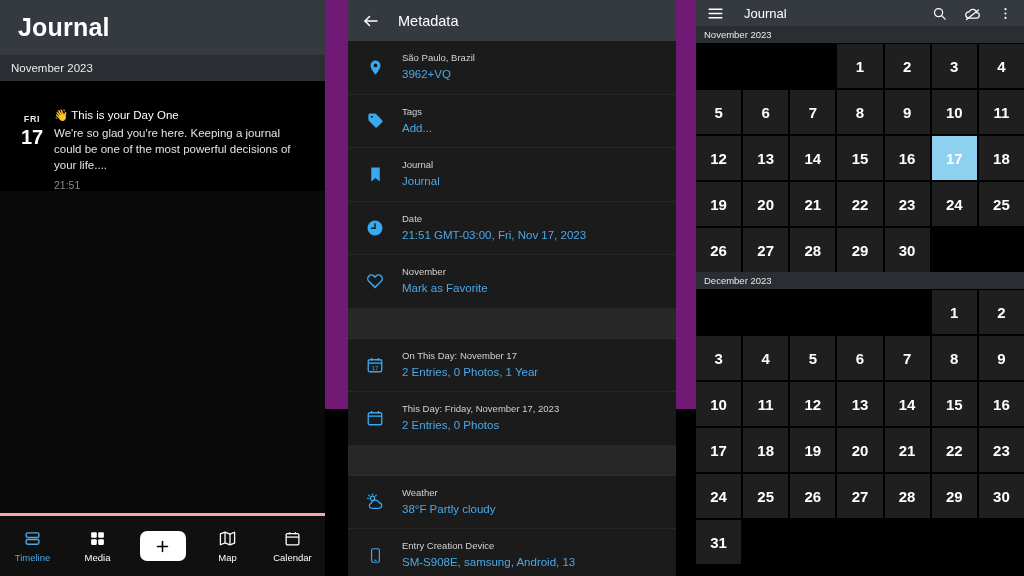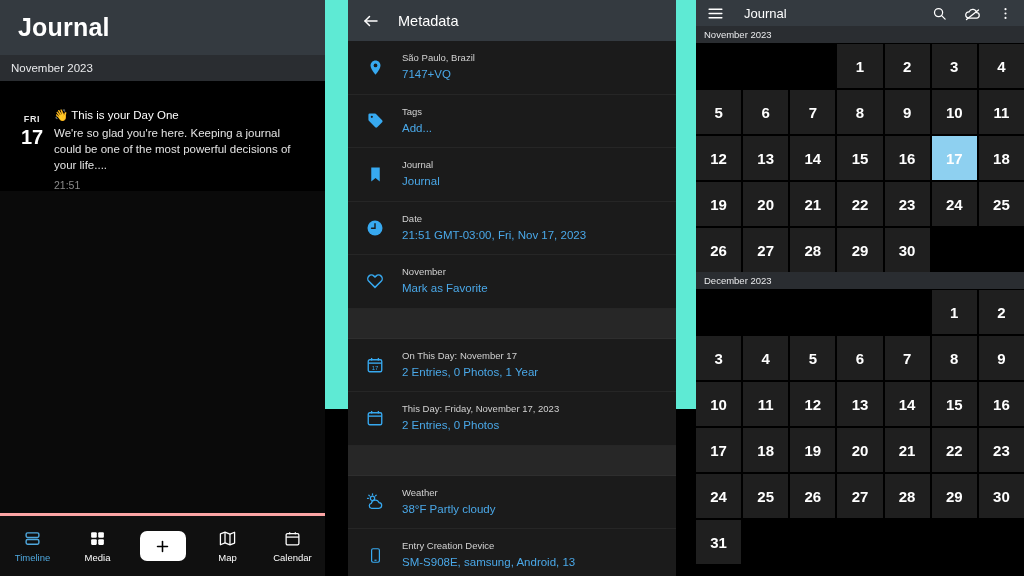--- a/index.html
+++ b/index.html
@@ -1,17 +1,17 @@
 <!DOCTYPE html>
 <html><head>
 <meta charset="utf-8">
 <style>
   html,body{margin:0;padding:0;background:#000;}
   body{width:1024px;height:576px;overflow:hidden;font-family:"Liberation Sans",sans-serif;color:#fff;}
-  .screen{position:relative;width:1024px;height:409px;background:#5eead4;}
+  .screen{position:relative;width:1024px;height:409px;background:#701a75;}
 
   
   .panel-timeline{position:absolute;left:0;top:0;width:325px;height:576px;background:#0a0a0a;overflow:hidden;}
   .tl-appbar{height:55px;background:#343a40;display:flex;align-items:center;padding:0 18px;box-sizing:border-box;}
   .tl-title{font-size:25px;font-weight:bold;letter-spacing:.2px;color:#fff;}
   .tl-monthbar{height:26px;background:#2a2d31;display:flex;align-items:center;padding:0 11px;box-sizing:border-box;}
   .tl-monthbar span{font-size:11.5px;color:#e9eaec;}
   .tl-entries{background:#000;padding-top:24px;}
   .tl-entry{display:flex;padding:3px 12px 0 10px;cursor:pointer;}
   .tl-date{width:44px;flex:0 0 44px;text-align:center;padding-top:6px;}
@@ -147,21 +147,21 @@
 
     <div class="md-row">
       <span class="md-ico">
         <svg class="icon" width="17" height="17" viewBox="0 0 24 24" fill="#37a9f0">
           <path d="M12 2C8.1 2 5 5.1 5 9c0 5.2 7 13 7 13s7-7.8 7-13c0-3.9-3.1-7-7-7z"></path>
             <circle cx="12" cy="9" r="2.6" fill="#1b1b1b"></circle>
         </svg>
       </span>
       <span class="md-txt">
         <span class="md-label" style="display:block">São Paulo, Brazil</span>
-        <span class="md-value" style="display:block">7147+VQ</span>
+        <span class="md-value" style="display:block">3962+VQ</span>
       </span>
     </div>
 
     <div class="md-row">
       <span class="md-ico">
         <svg class="icon" width="17" height="17" viewBox="0 0 24 24" fill="#37a9f0">
           <path d="M21.4 11.6 12.4 2.6a2 2 0 0 0-1.4-.6H4a2 2 0 0 0-2 2v7a2 2 0 0 0 .6 1.4l9 9a2 2 0 0 0 2.8 0l7-7a2 2 0 0 0 0-2.8z"></path>
           <circle cx="6.8" cy="6.8" r="1.5" fill="#1b1b1b"></circle>
         </svg>
       </span>

